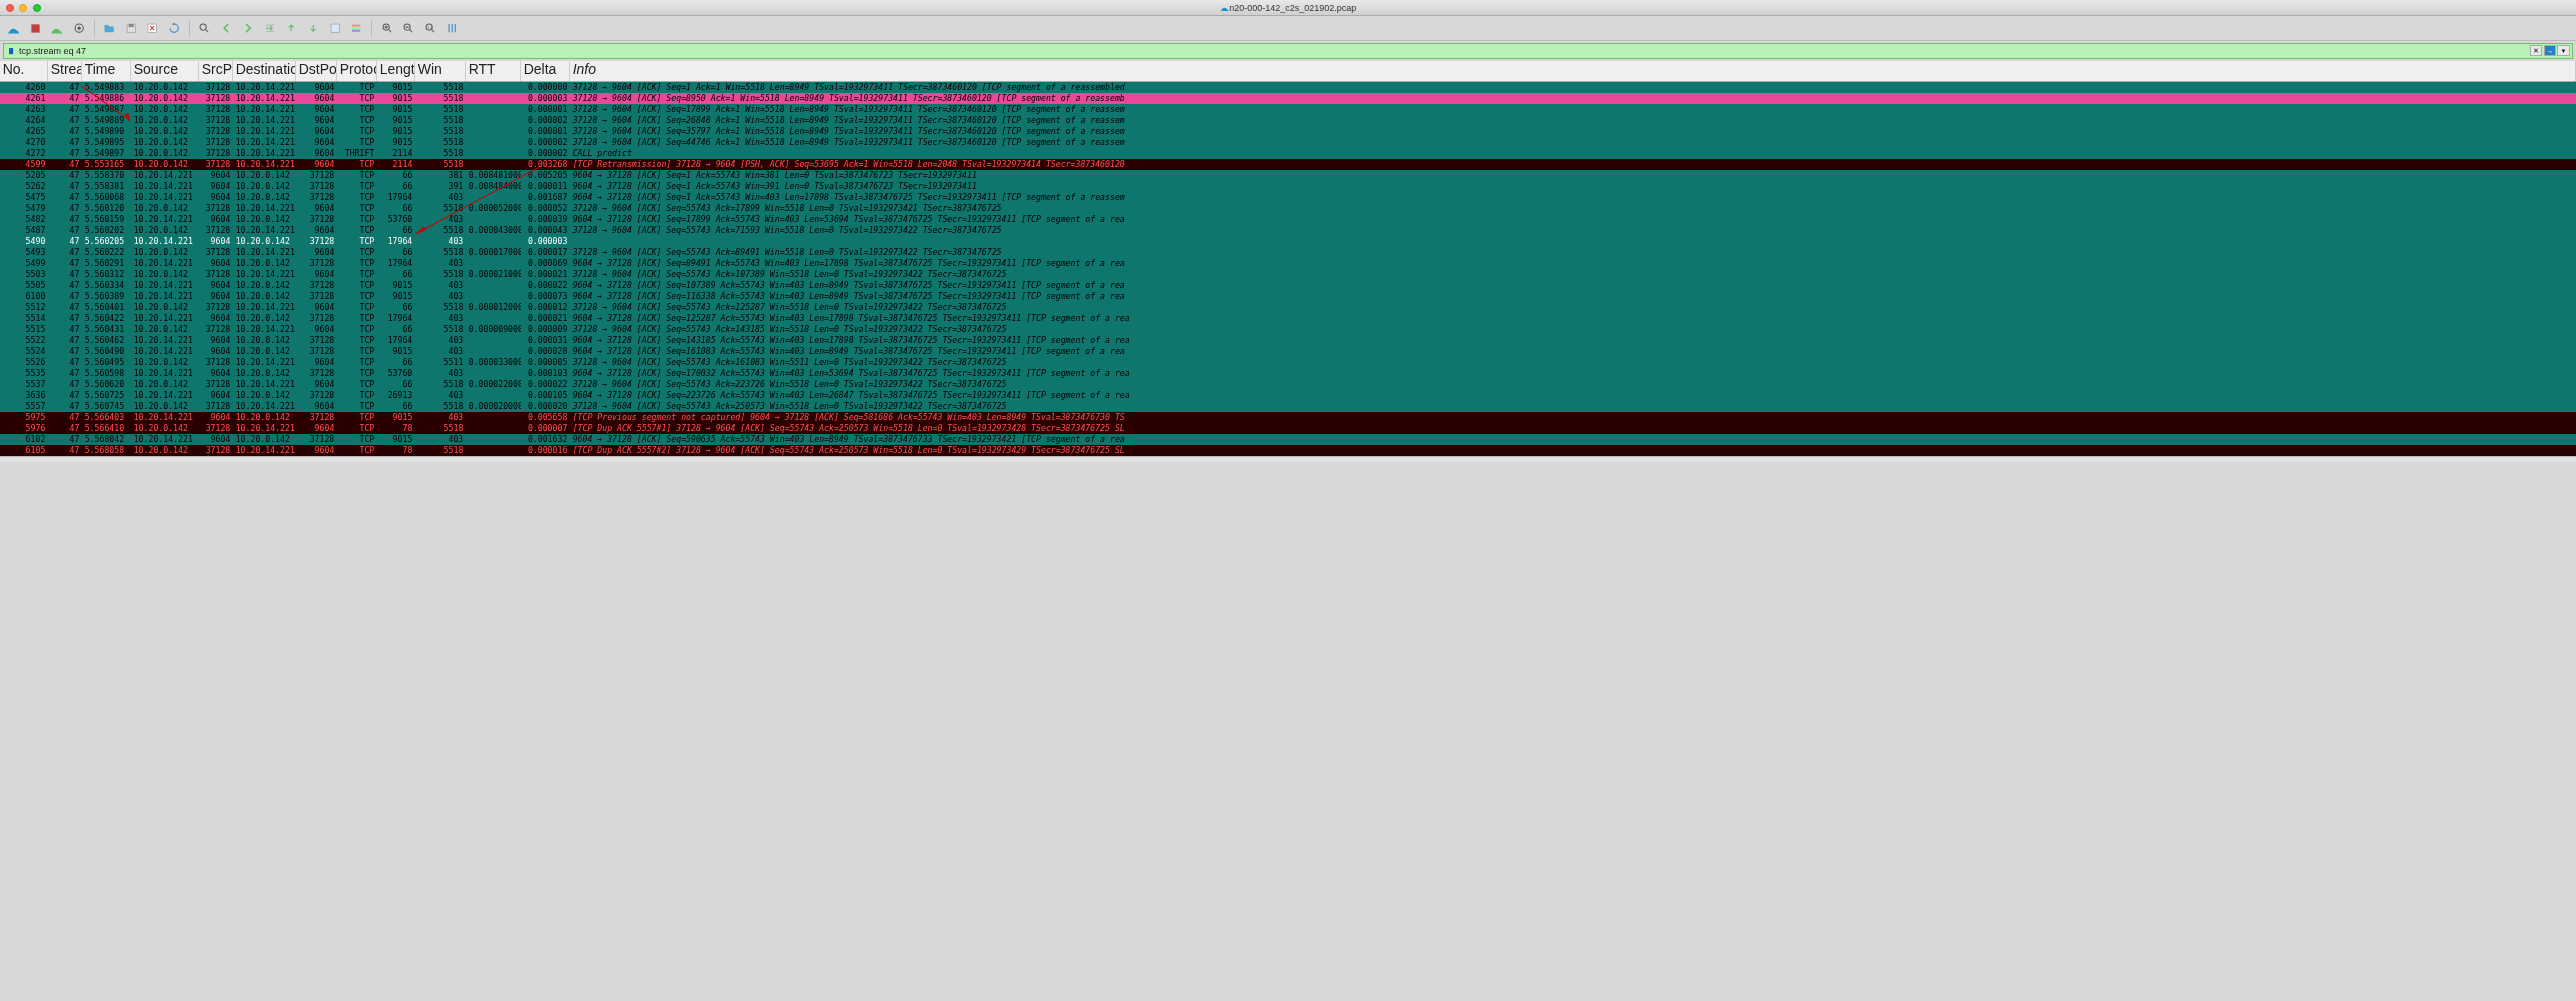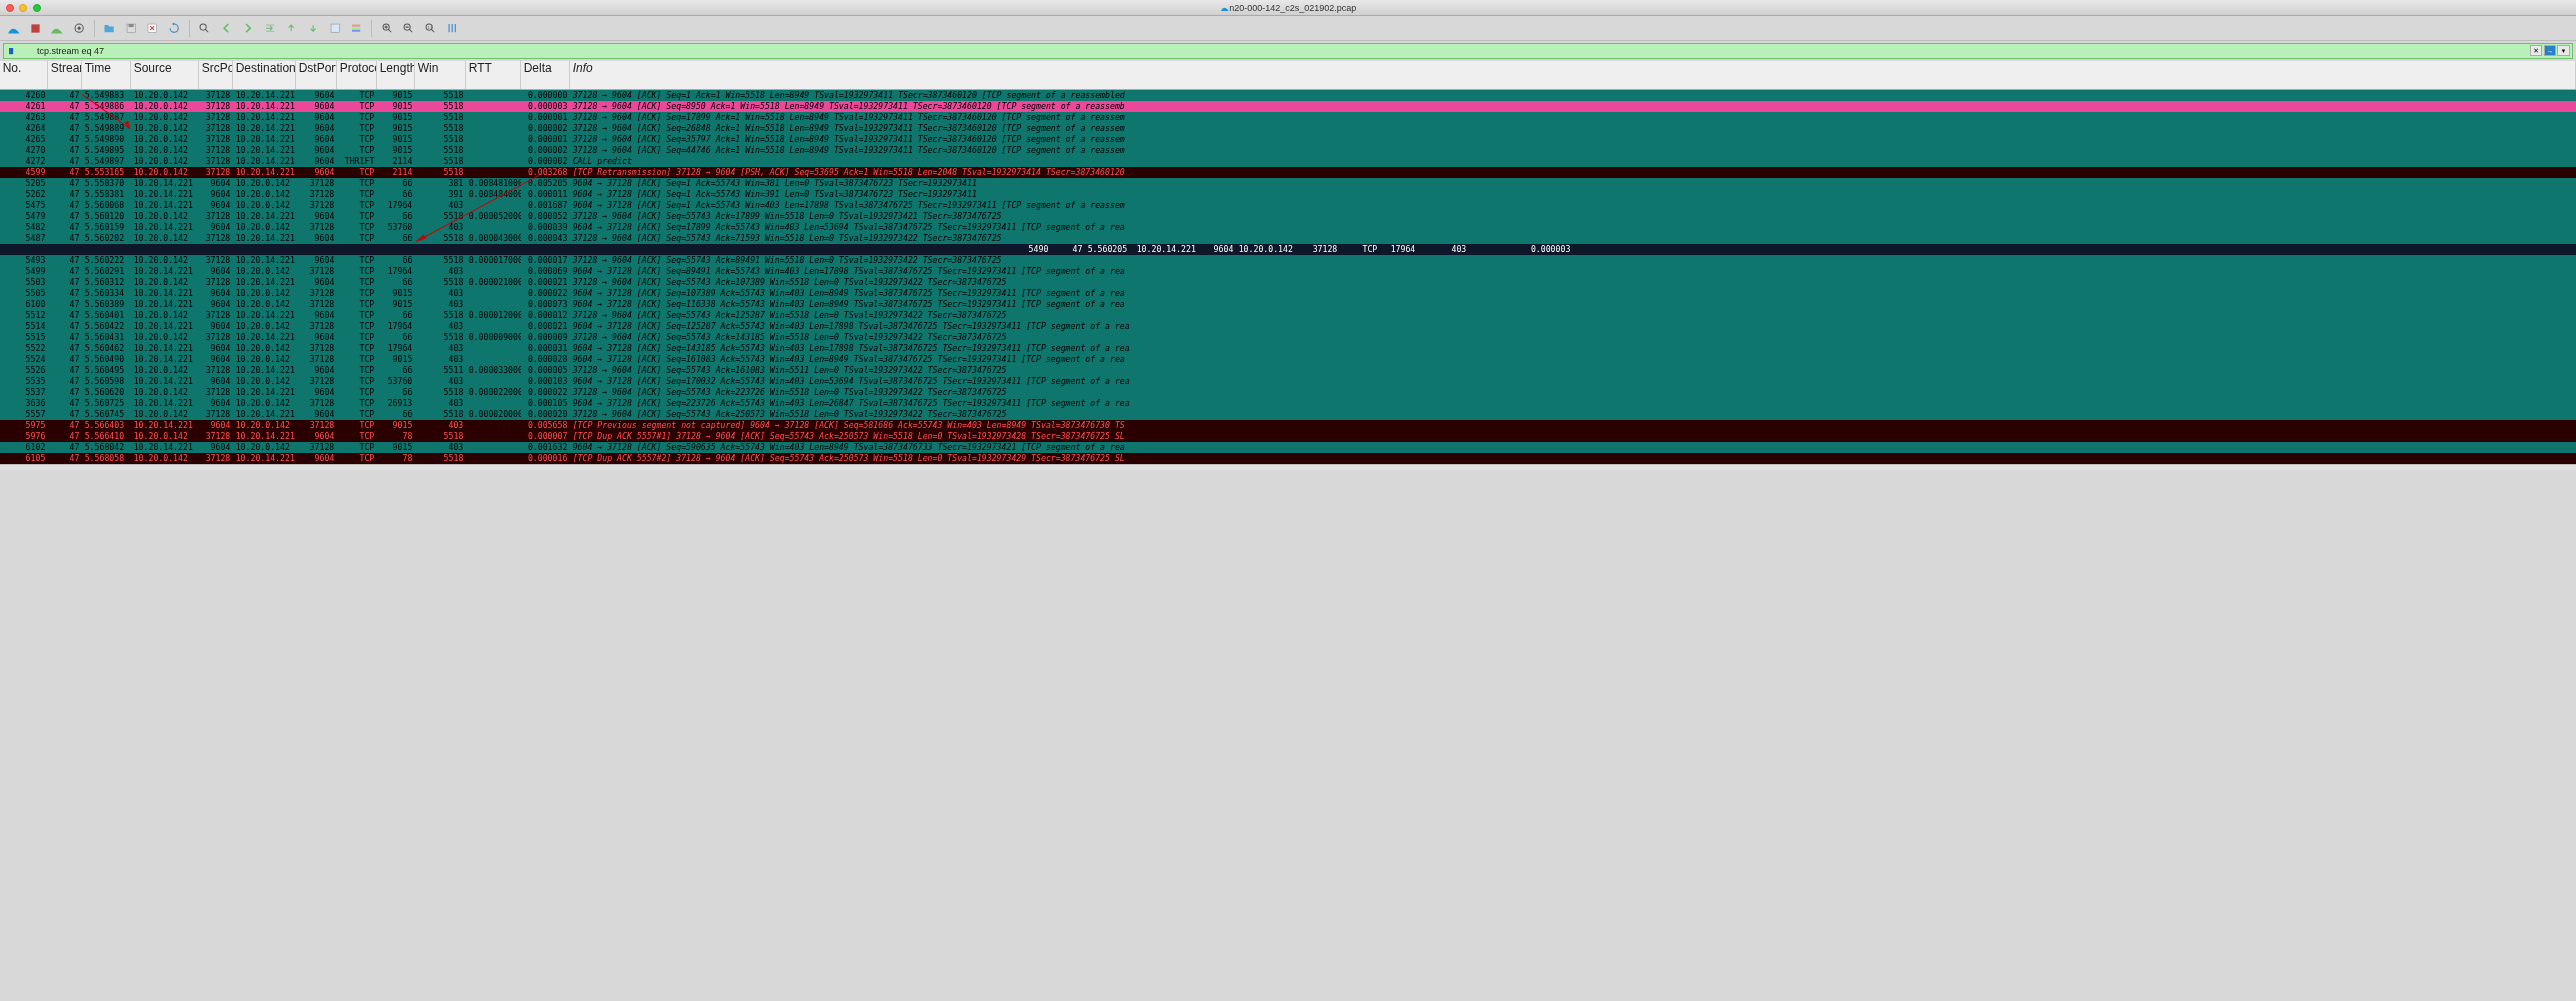--- a/index.html
+++ b/index.html
@@ -45,46 +45,46 @@
     border-radius: 2.1px;
   }
   .sep { width: 0.7px; height: 16.4px; background: #bbb; margin: 0 2.7px; }
   .filterbar {
     height: 16.4px;
     background: #b8f0b8;
     border: 0.7px solid #6fbf6f;
     display: flex; align-items: center;
     padding: 0 2.7px;
     margin: 1.4px 2.7px;
-    gap: 21px;
+    gap: 3px;
     justify-content: center;
   }
   .filter-icon {
     width: 9.6px; height: 9.6px;
     display: flex; align-items: center; justify-content: center;
     color: #1560bd; font-weight: bold;
   }
   .filter-input {
     flex: 1; background: transparent; border: none;
     font-size: 9px; color: #222; outline: none;
     font-family: inherit;
   }
   .filter-right { display: flex; gap: 1.4px; align-items: center; }
   .fbtn {
     width: 12.3px; height: 11px;
     background: #e8e8e8; border: 0.7px solid #aaa;
     display: flex; align-items: center; justify-content: center;
     font-size: 6.8px;
   }
   .header-row {
-    height: 29px;
+    height: 21px;
     background: #efefef;
     border-bottom: 0.7px solid #aaa;
     display: flex;
-    font-size: 12px;
+    font-size: 14px;
     color: #222;
   }
   .hcell {
     border-right: 0.7px solid #ccc;
     padding: 0.7px 2.7px;
     overflow: hidden; white-space: nowrap;
   }
   .packets {
     background: #fff;
     overflow: hidden;
@@ -93,21 +93,21 @@
   .prow {
     height: 11px;
     display: flex;
     font-family: "Menlo", "Monaco", "Consolas", monospace;
     font-size: 8.2px;
     white-space: nowrap;
     color: #000;
   }
   .prow.normal { background: #0f766e; }
   .prow.lightblue { background: #ec4899; }
-  .prow.selected { background: #0f172a; color: #fff; justify-content: center; }
+  .prow.selected { background: #0f766e; color: #fff; }
   .prow.darkred { background: #2a0000; color: #ff5050; }
   .pcell {
     padding: 0 2.7px;
     overflow: hidden;
   }
   .pcell.num { text-align: right; }
   .pcell.info { flex: 1; }
   .arrow-red {
     position: absolute;
     pointer-events: none;

